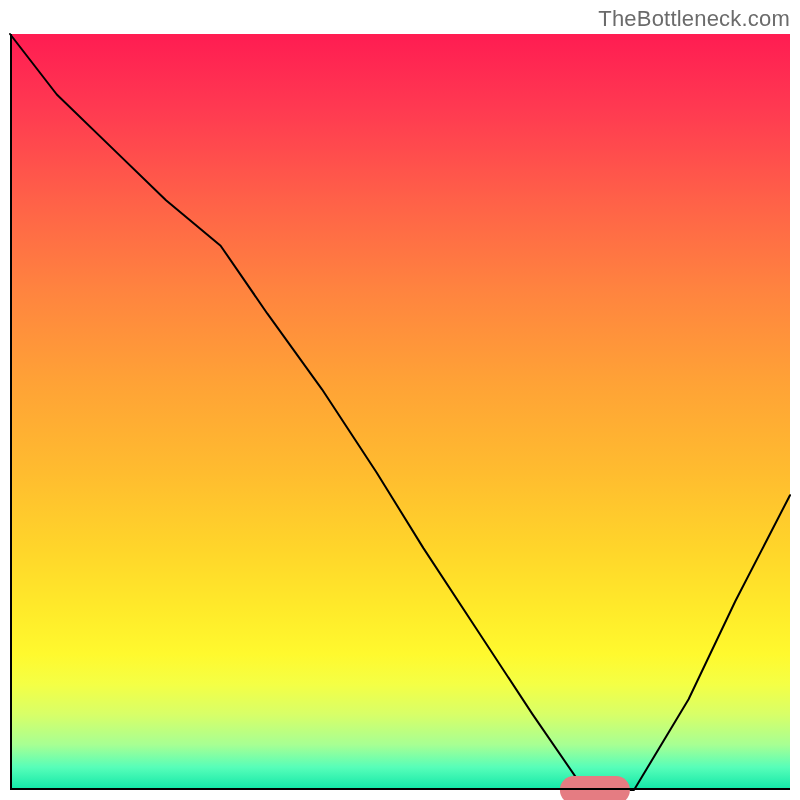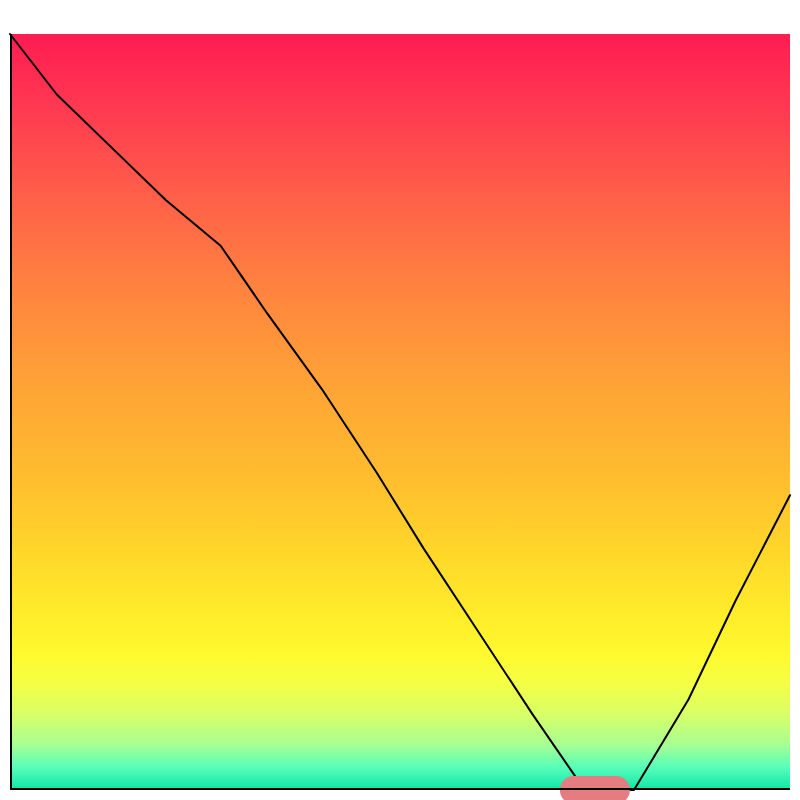--- a/index.html
+++ b/index.html
@@ -96,20 +96,21 @@
     font-size: 22px;
     letter-spacing: 0.2px;
     user-select: none;
   }
 </style>
 </head>
 <body>
 
 <div class="chart-wrap">
 
+  <div class="watermark">TheBottleneck.com</div>
 
   <div class="plot-area">
 
     <div class="gradient-fill"></div>
 
     <svg class="curve" viewBox="0 0 780 756" preserveAspectRatio="none">
       <path id="series-path" class="series-line" d="M0.0 0.0 L46.8 60.5 L101.4 113.4 L156.0 166.3 L210.6 211.7 L257.4 279.7 L312.0 355.3 L366.6 438.5 L413.4 514.1 L468.0 597.2 L522.6 680.4 L569.4 748.4 L608.4 756.0 L624.0 756.0 L678.6 665.3 L725.4 567.0 L780.0 461.2"></path>
     </svg>
 
     <div id="marker" class="marker" style="width: 70.2px; left: 585px; top: 756px; background: rgb(229, 124, 130);"></div>

